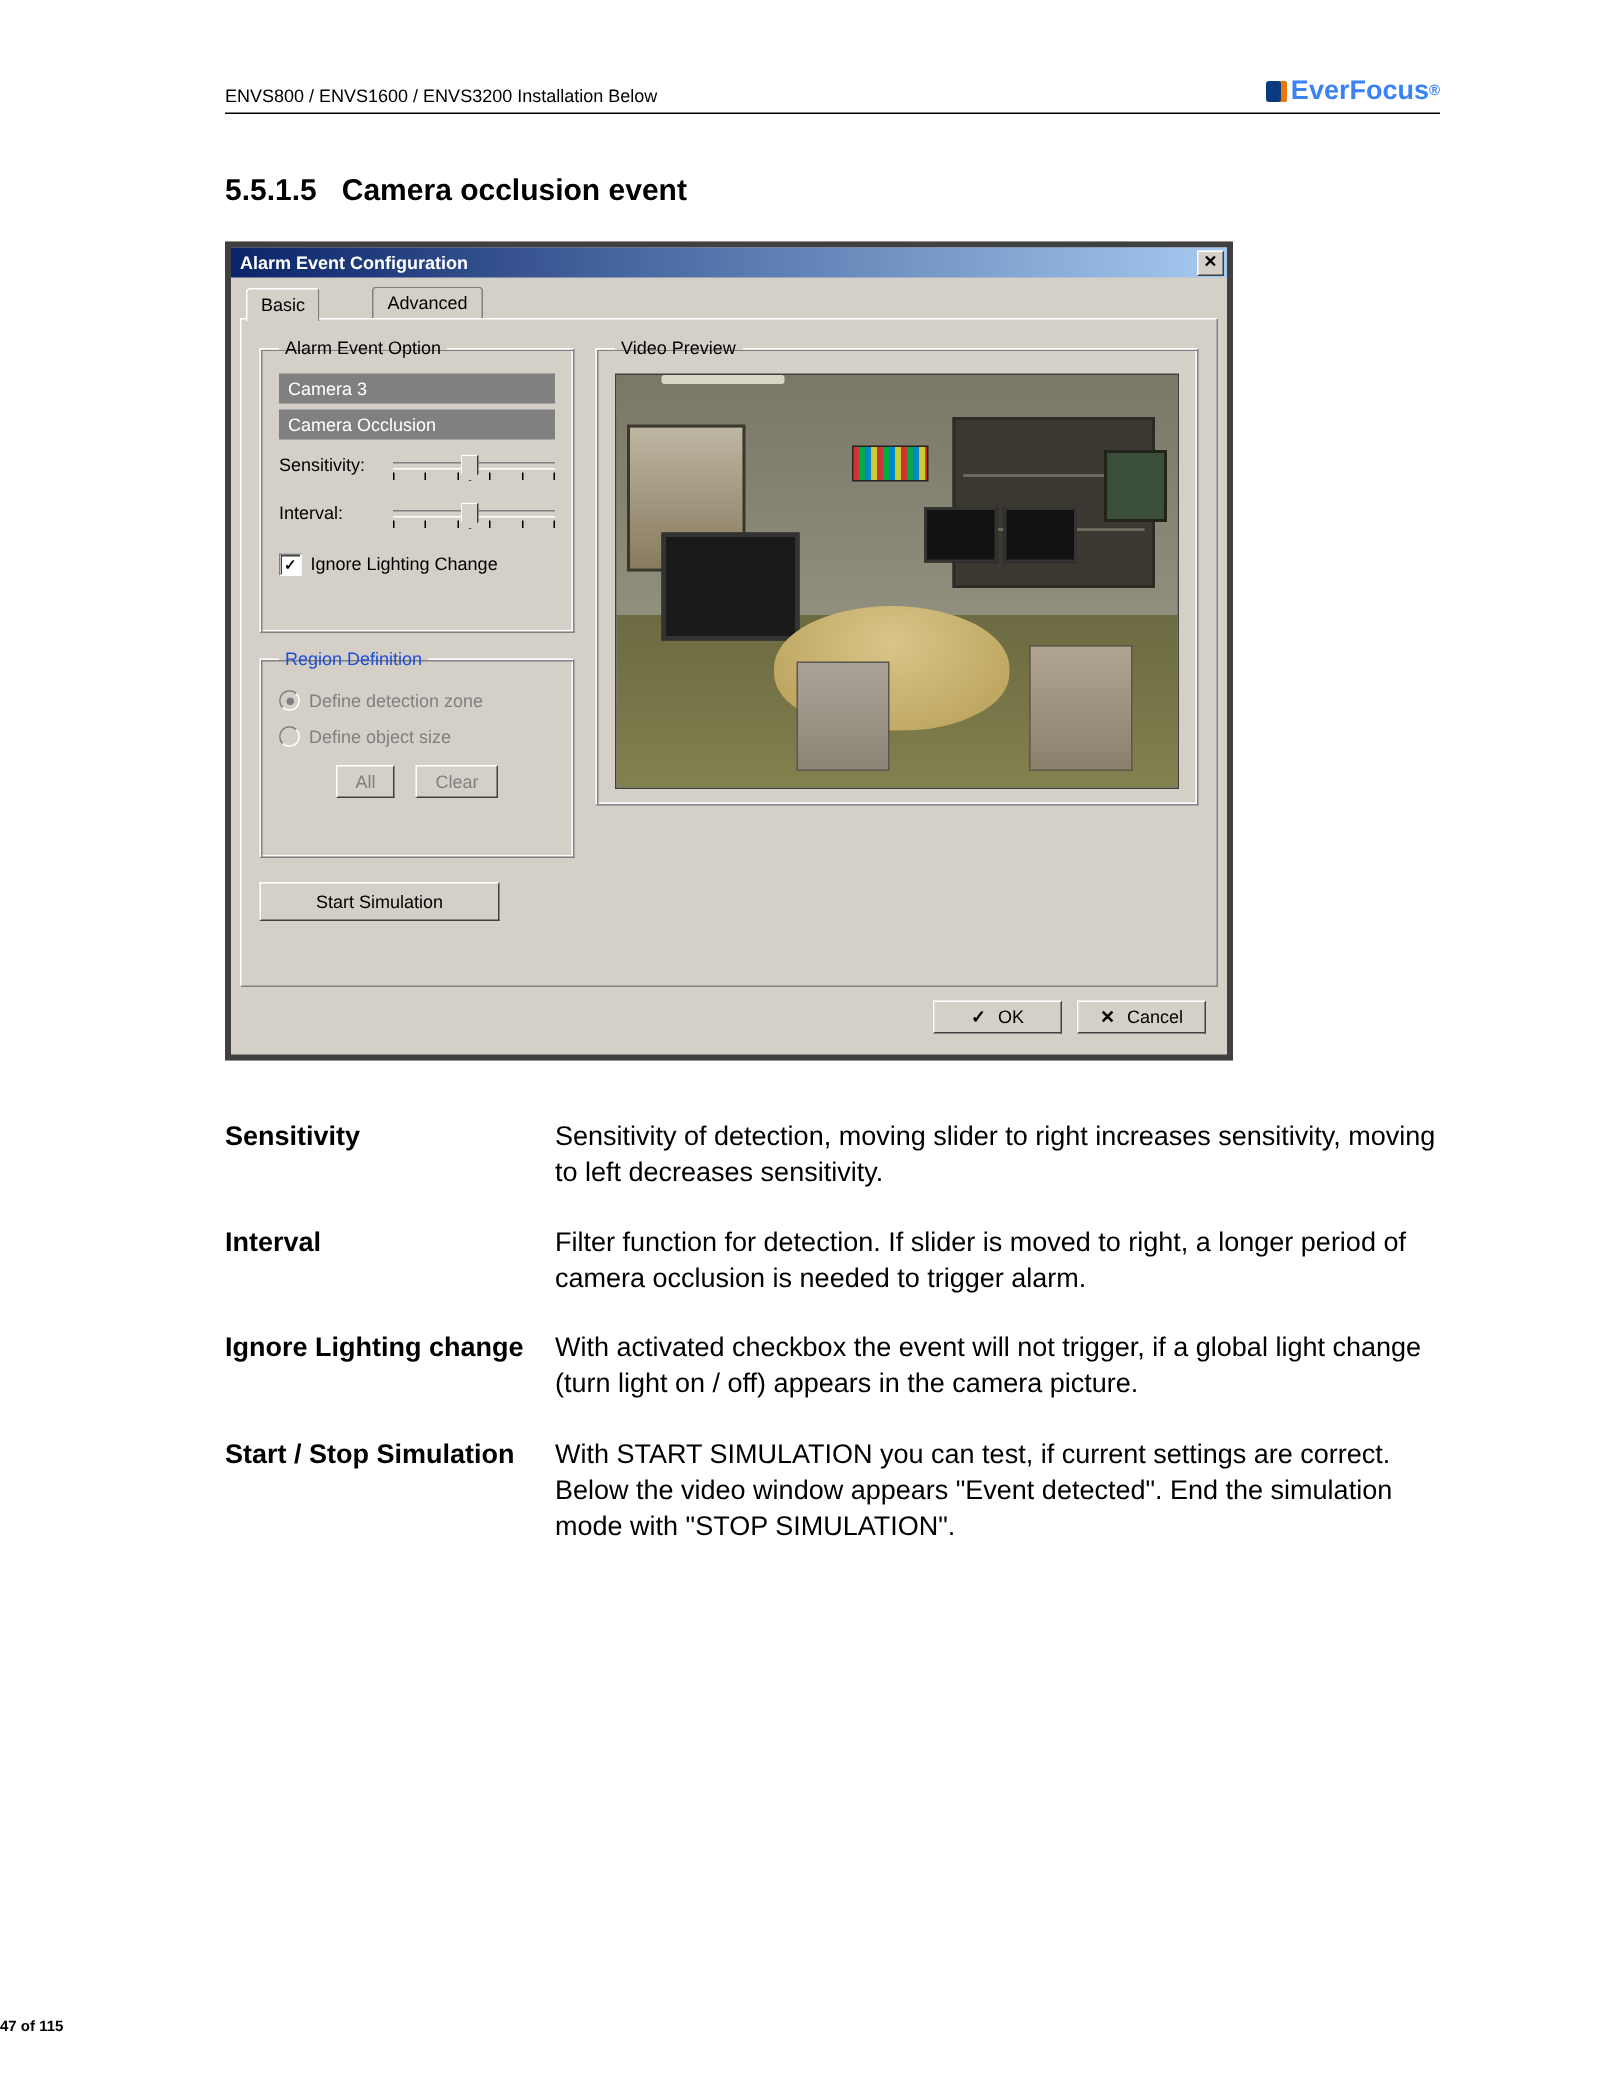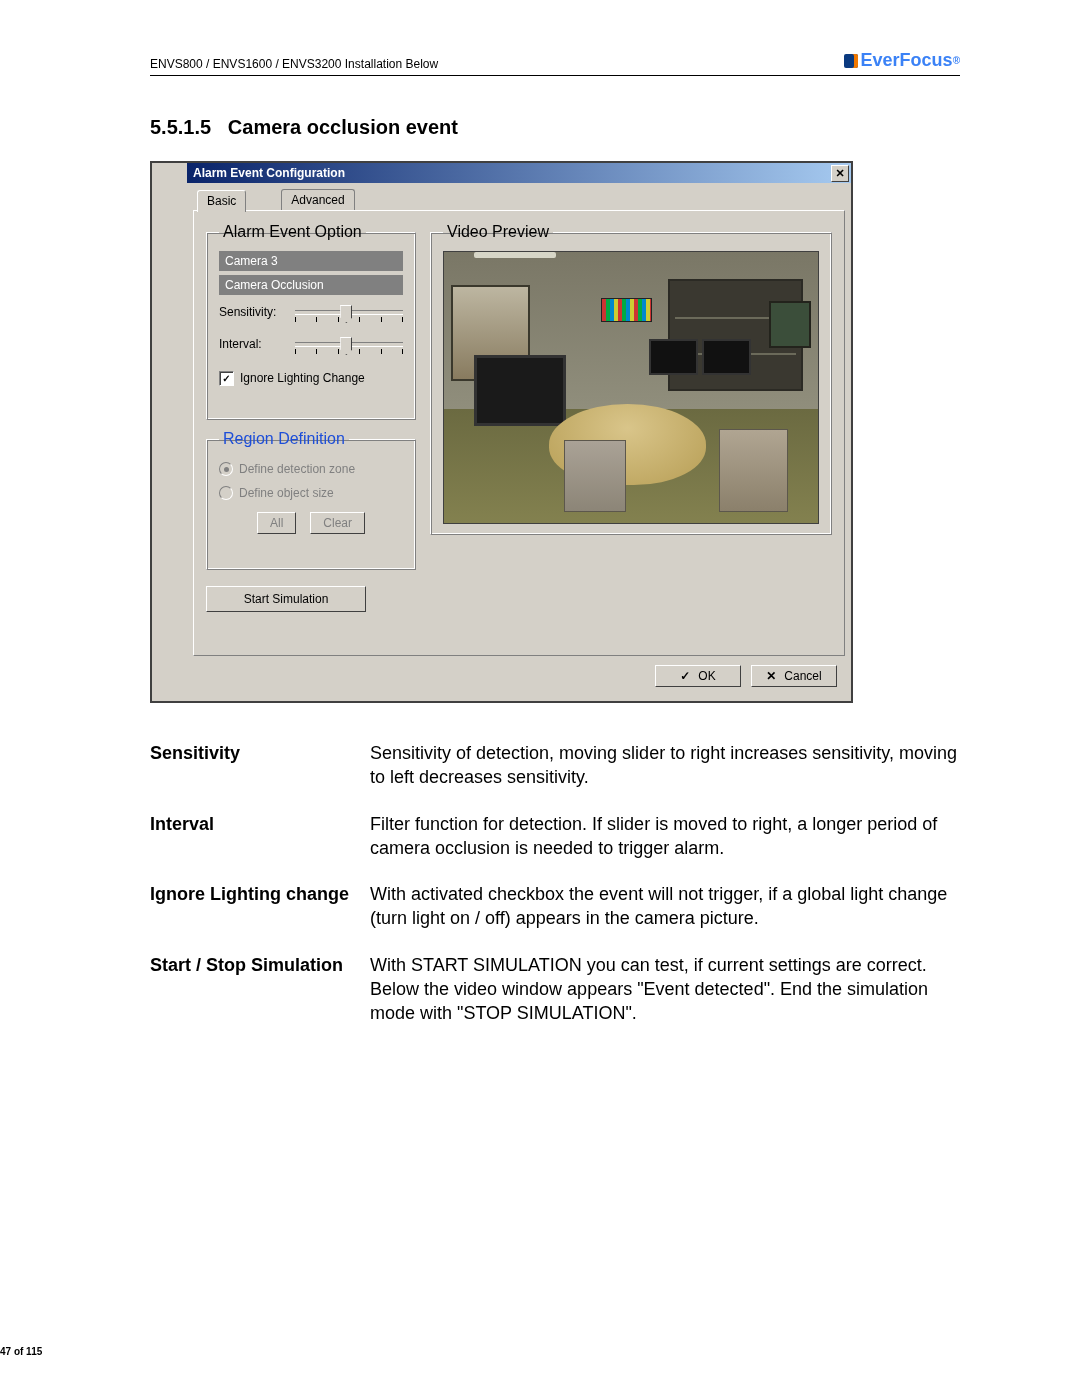--- a/index.html
+++ b/index.html
@@ -45,25 +45,24 @@
   }
   .brand sup { font-size: 10px; }
   .section-title {
     font-size: 20px;
     font-weight: bold;
     margin-bottom: 22px;
   }
   
   .dialog {
     width: 664px;
-    border: 2px solid #404040;
+    border: 4px solid #404040;
     background: #d4d0c8;
     font-family: Tahoma, sans-serif;
     font-size: 12px;
-    padding-left: 35px;
   }
   .titlebar {
     height: 20px;
     background: linear-gradient(to right, #0a246a, #a6caf0);
     color: #fff;
     font-weight: bold;
     font-size: 12px;
     display: flex;
     align-items: center;
     justify-content: space-between;
@@ -127,21 +126,21 @@
   fieldset.group {
     border: 1px solid #808080;
     border-top-color: #fff;
     border-left-color: #fff;
     box-shadow: inset 1px 1px 0 #808080, inset -1px -1px 0 #fff;
     padding: 10px 12px;
     margin: 0;
   }
   fieldset.group > legend {
     padding: 0 4px;
-    font-size: 16px;
+    font-size: 12px;
   }
   .leftcol { width: 210px; display:flex; flex-direction:column; gap: 10px;}
   .rightcol { flex:1; }
   .opt-box {
     height: 175px;
   }
   .cam-box {
     background: #808080;
     color: #fff;
     padding: 3px 6px;

